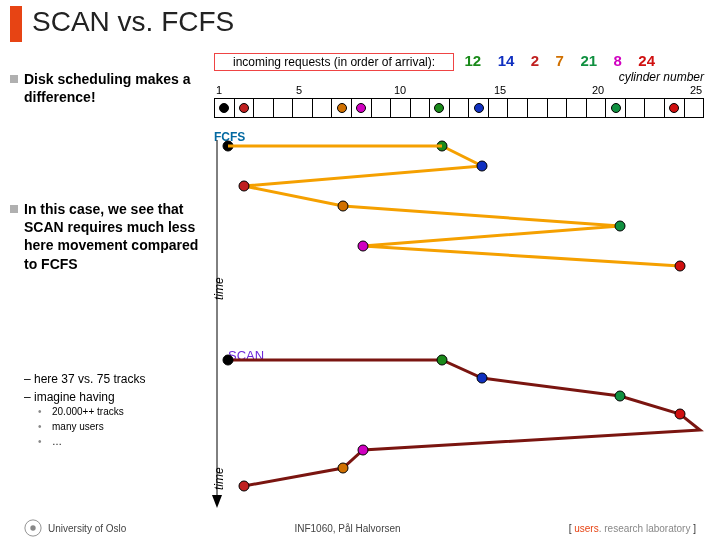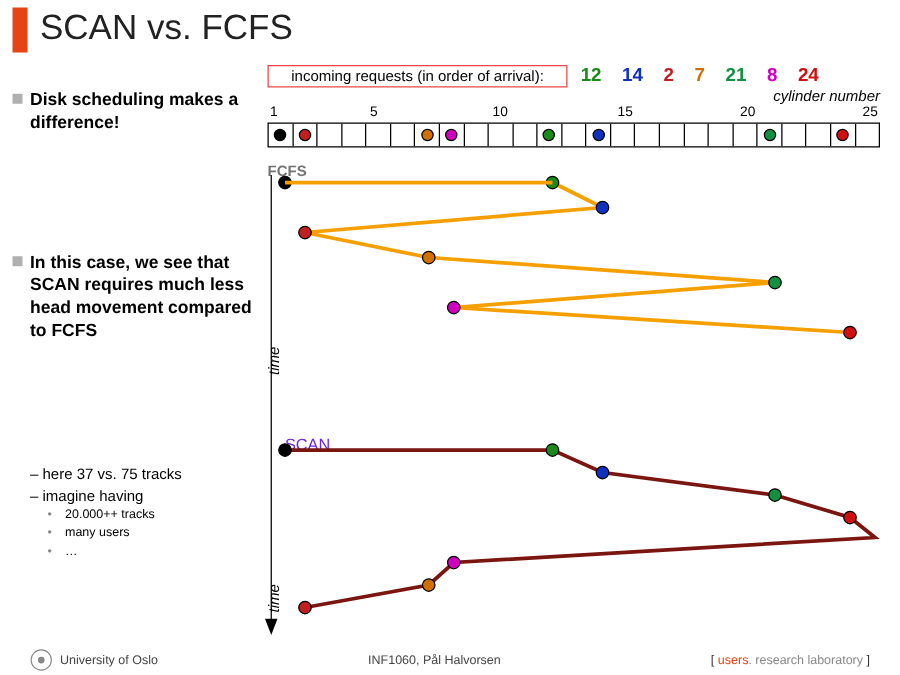--- a/index.html
+++ b/index.html
@@ -16,21 +16,21 @@
   .subsub { margin-left: 28px; font-size: 10px; line-height: 1.5; }
   .subsub .dot { display:inline-block; width:14px; color:#888;}
   .req-num { font-weight: 700; font-size: 15px; padding: 0 6px; }
   .cyl-label { position:absolute; right:8px; top:22px; font-size:12px; font-style: italic; }
   .axis-tick { position:absolute; font-size:11px; top:36px; }
   .track-strip { position:absolute; top:50px; left:0; right:8px; height:20px; border:1px solid #000; border-right:1px solid #000; background:#fff; display:flex;}
   .cell { border-right:1px solid #000; flex:1; position:relative;}
   .cell:last-child{border-right:none;}
   .reqdot { width:10px; height:10px; border-radius:50%; border:1px solid #000; position:absolute; top:4px; left:50%; transform:translateX(-50%);}
   .chart-area { position:absolute; left:214px; top:130px; width:496px; height:380px; }
-  .fcfs-label { position:absolute; left:0; top:0; font-size:12px; font-weight:700; color:#737373;}
+  .fcfs-label { position:absolute; left:0; top:0; font-size:12px; font-weight:700; color:#0369a1;}
   .scan-label { position:absolute; left:14px; top:218px; font-size:13px; font-weight:400; color:#6d28d9;}
   svg.diagram { position:absolute; left:0; top:0; }
   .time-label { position:absolute; font-size:12px; font-style:italic; transform: rotate(-90deg); transform-origin: left top; }
   .footer { position:absolute; bottom:3px; left:0; right:0; display:flex; justify-content:space-between; padding:0 24px; font-size:10px; color:#444; align-items:center;}
   .footer .rlab { color:#888;}
   .footer .rlab .b1{color:#333;} .footer .rlab .b2{color:#888;} .footer .rlab .s{color:#e74414;}
   .uio-logo { width:18px; height:18px; margin-right:6px; }
   .list2 { position:absolute; left:10px; top:200px; width:196px;}
   .list3 { position:absolute; left:10px; top:368px; width:200px;}
   .req-box { border:1px solid #ef4444; padding:1px 18px; display:inline-block; font-size:12px;}
@@ -114,21 +114,21 @@
       <div class="cell">
           <div class="reqdot" style="background:#d01010;"></div>
         </div>
       <div class="cell"></div>
     </div>
   </div>
 
   <div class="list2">
     <div class="bullet-row">
       <div class="sq"></div>
-      <div class="bullet-text">In this case, we see that SCAN requires much less head movement compared to FCFS</div>
+      <div class="bullet-text">In this case, we see that SCAN requires much less here movement compared to FCFS</div>
     </div>
   </div>
 
   <div class="list3">
     <div class="sub-bullet"><span class="sub-dash">–</span><span>here 37 vs. 75 tracks</span></div>
     <div class="sub-bullet"><span class="sub-dash">–</span><span>imagine having</span></div>
     <div class="subsub"><span class="dot">•</span><span>20.000++ tracks</span></div>
     <div class="subsub"><span class="dot">•</span><span>many users</span></div>
     <div class="subsub"><span class="dot">•</span><span>…</span></div>
   </div>

